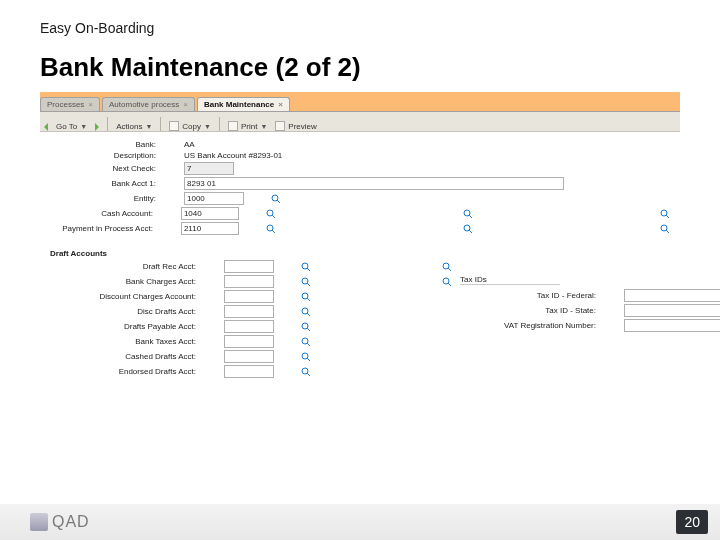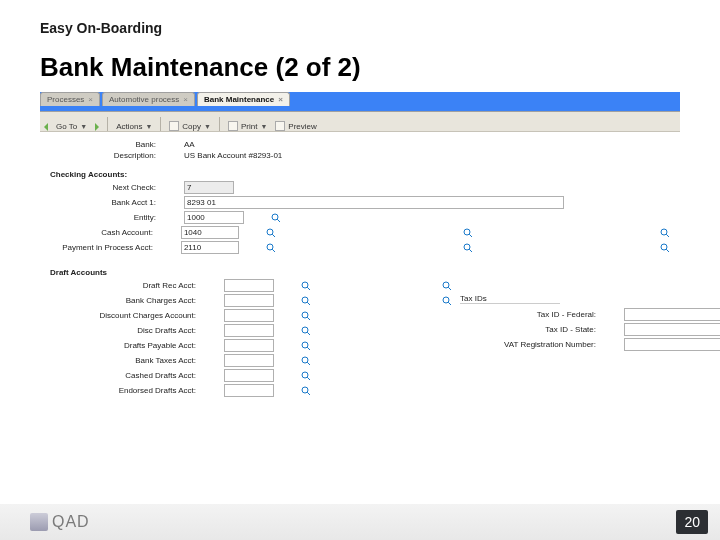--- a/index.html
+++ b/index.html
@@ -1,21 +1,21 @@
 <!DOCTYPE html>
 <html><head>
 <meta charset="utf-8">
 <style>
   * { box-sizing: border-box; margin:0; padding:0; }
   html,body { width:720px; height:540px; font-family: Arial, Helvetica, sans-serif; background:#fff; color:#000; }
   .slide { width:720px; height:540px; position:relative; }
-  .breadcrumb { position:absolute; left:40px; top:20px; font-size:14px; font-weight:bold; color:#1b1b1b;text-align:center; }
+  .breadcrumb { position:absolute; left:40px; top:20px; font-size:14px; font-weight:normal; color:#1b1b1b;text-align:center; }
   .title { position:absolute; left:40px; top:52px; font-size:26px; font-weight:bold; color:#000; }
   .app { position:absolute; left:40px; top:92px; width:640px; }
-  .tabs { display:flex; align-items:flex-start; height:20px; border-bottom:1px solid #a0a0a0; background:#3b82f6; font-size:8px; }
+  .tabs { display:flex; align-items:flex-end; height:20px; border-bottom:1px solid #a0a0a0; background:#fdba74; font-size:8px; }
   .tab { display:flex; align-items:center; padding:2px 6px; background:#cfccc3; border:1px solid #a0a0a0; border-bottom:none; margin-right:2px; color:#555; border-radius:3px 3px 0 0; }
   .tab.active { background:#f3f1ea; color:#111; font-weight:bold; }
   .tab .x { margin-left:4px; color:#888; font-size:8px; }
   .toolbar { display:flex; align-items:flex-end; height:20px; background:#e8e5dc; border-bottom:1px solid #c7c3b8; font-size:8px; padding:0 4px; gap:8px; }
   .tb-item { display:flex; align-items:center; gap:3px; color:#333; }
   .tb-sep { width:1px; height:14px; background:#b5b1a6; }
   .arrow-left,.arrow-right { width:0;height:0;border-top:4px solid transparent;border-bottom:4px solid transparent; }
   .arrow-left { border-right:4px solid #6ab04c; }
   .arrow-right { border-left:4px solid #6ab04c; }
   .caret { font-size:7px; color:#555; }
@@ -105,21 +105,20 @@
 
       <div class="row">
         <div class="lbl main">Bank:</div>
         <div style="font-weight:normal;">AA</div>
       </div>
       <div class="row">
         <div class="lbl main">Description:</div>
         <div>US Bank Account #8293-01</div>
       </div>
 
-      <div class="section-title nou" style="margin-top:10px;">Checking Accounts:</div>
 
       <div class="row">
         <div class="lbl main">Next Check:</div>
         <div class="fld ro" style="width:50px;text-align:right;">7</div>
       </div>
       <div class="row">
         <div class="lbl main">Bank Acct 1:</div>
         <div class="fld input" style="width:380px;">8293 01</div>
       </div>
       <div class="row">

